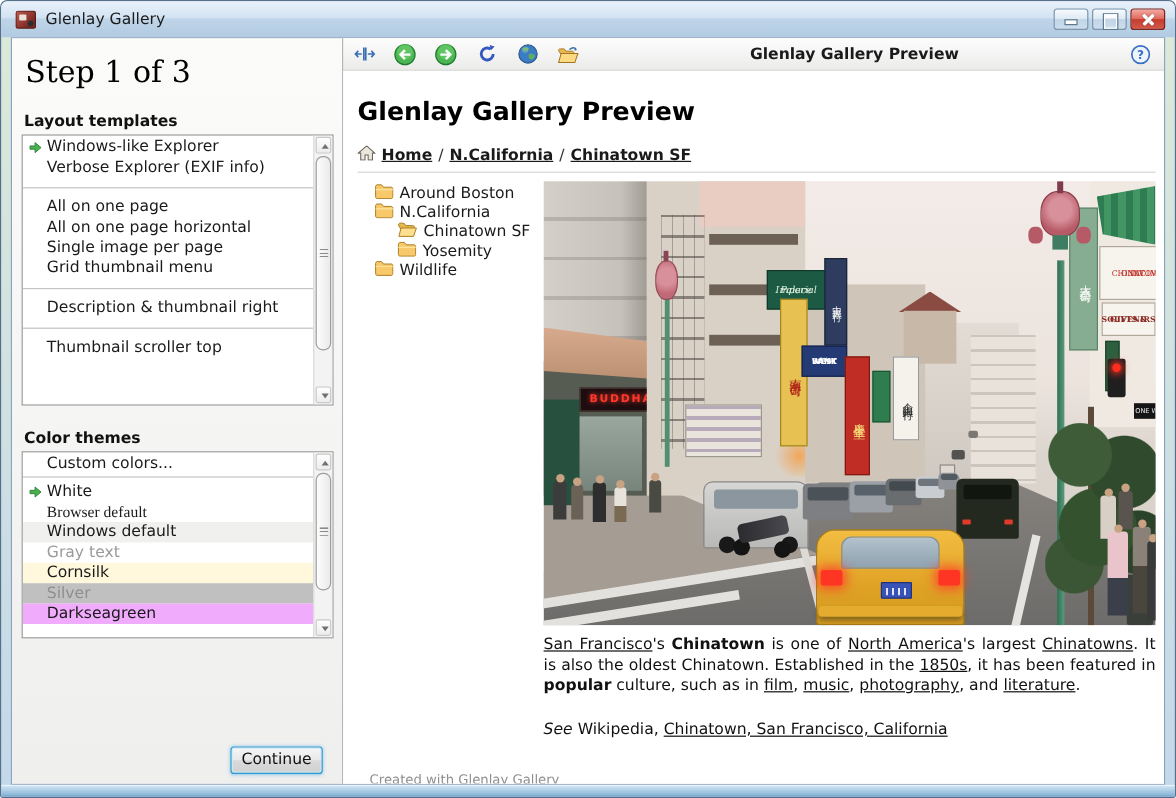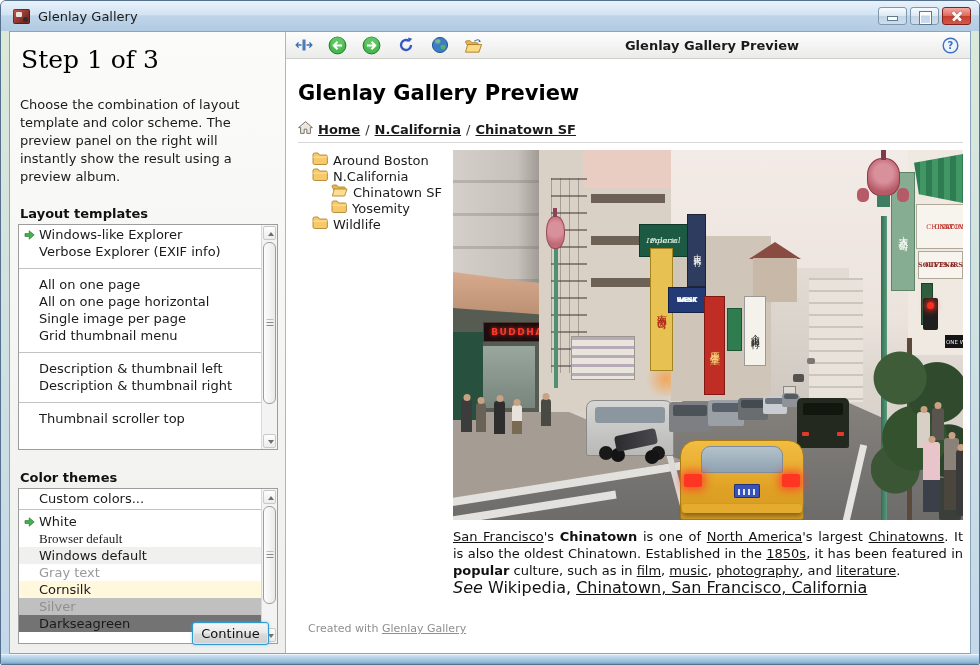--- a/index.html
+++ b/index.html
@@ -72,21 +72,21 @@
   .breadcrumb{width:665px;display:flex;align-items:center;gap:5px;font-size:13px;font-weight:bold;color:#1a1a1a;
     padding-bottom:5px;border-bottom:1px solid #d6d6d6;}
   .breadcrumb a{color:#1a1a1a;text-decoration:underline;cursor:pointer;}
   .bc-sep{font-weight:normal;color:#333;}
   .main-row{display:flex;margin-top:7px;}
   .tree{width:155px;flex:none;font-size:13px;color:#1a1a1a;padding-top:2px;}
   .tree-item{height:16px;display:flex;align-items:center;gap:5px;white-space:nowrap;}
   .tree-item.lvl1{padding-left:14px;} .tree-item.lvl2{padding-left:33px;}
   .desc{width:510px;margin-left:155px;margin-top:8px;font-size:13px;line-height:17px;color:#111;text-align:justify;}
   .desc a,.see a{color:#111;text-decoration:underline;cursor:pointer;}
-  .see{width:510px;margin-left:155px;font-size:16px;line-height:17px;color:#111;}
+  .see{width:510px;margin-left:155px;font-size:13px;line-height:17px;color:#111;margin-top:20px;}
   .footer{margin:26px 0 0 10px;font-size:11px;color:#8f8f8f;}
   .footer a{color:#8f8f8f;text-decoration:underline;cursor:pointer;}
 
   
   .ph{position:relative;width:510px;height:370px;overflow:hidden;flex:none;
     background:linear-gradient(180deg,#f3ebe7 0%,#ece3dd 45%,#dcd5ce 62%,#d4cec7 100%);}
   .ph *{position:absolute;}
   .ph-road{left:0;top:0;width:510px;height:370px;background:linear-gradient(180deg,#a8a29b 40%,#8b8782 60%,#6d6c6a 100%);
     clip-path:polygon(0 100%,100% 100%,100% 82%,77% 68%,69% 40%,63% 40%,45% 68%,0 88%);}
   .ph-sidewalk{left:0;top:0;width:510px;height:370px;background:#a59c93;
@@ -241,21 +241,20 @@
       <span class="win-btn min"></span>
       <span class="win-btn max"></span>
       <span class="win-btn close"></span>
     </span>
   </div>
 
   <div class="app-body">
 
     <div class="left-pane">
       <div class="step-title">Step 1 of 3</div>
-      <div class="step-desc">Choose the combination of layout template and color scheme. The preview panel on the right will instantly show the result using a preview album.</div>
 
       <div class="group-label">Layout templates</div>
       <div class="listbox" style="height:226px;">
         <div class="lb-rows" id="layout-list">
             <div class="lb-row">
               <span class="lb-slot">
                 <svg width="11" height="10" viewBox="0 0 11 10">
                   <path d="M1 3.6 h4.2 V0.8 l5 4.2 -5 4.2 V6.4 H1 z" fill="#46b24c" stroke="#2c7a33" stroke-width="0.7"></path>
                 </svg>
               </span>
@@ -276,24 +275,20 @@
             </div>
             <div class="lb-row">
               <span class="lb-slot"></span>
               <span>Single image per page</span>
             </div>
             <div class="lb-row">
               <span class="lb-slot"></span>
               <span>Grid thumbnail menu</span>
             </div>
             <div class="lb-sep"></div>
-            <div class="lb-row">
-              <span class="lb-slot"></span>
-              <span>Description &amp; thumbnail left</span>
-            </div>
             <div class="lb-row">
               <span class="lb-slot"></span>
               <span>Description &amp; thumbnail right</span>
             </div>
             <div class="lb-sep"></div>
             <div class="lb-row">
               <span class="lb-slot"></span>
               <span>Thumbnail scroller top</span>
             </div>
           </div>
@@ -333,21 +328,21 @@
               <span>Gray text</span>
             </div>
             <div class="lb-row" style="background: rgb(255, 248, 220);">
               <span class="lb-slot"></span>
               <span>Cornsilk</span>
             </div>
             <div class="lb-row" style="background: rgb(192, 192, 192); color: rgb(143, 143, 143);">
               <span class="lb-slot"></span>
               <span>Silver</span>
             </div>
-            <div class="lb-row" style="background: #737373;">
+            <div class="lb-row" style="background: #f0abfc;">
               <span class="lb-slot"></span>
               <span>Darkseagreen</span>
             </div>
           </div>
         <div class="sb">
           <div class="sb-up"></div>
           <div class="sb-thumb" style="top:17px;height:98px;"></div>
           <div class="sb-down"></div>
         </div>
       </div>

